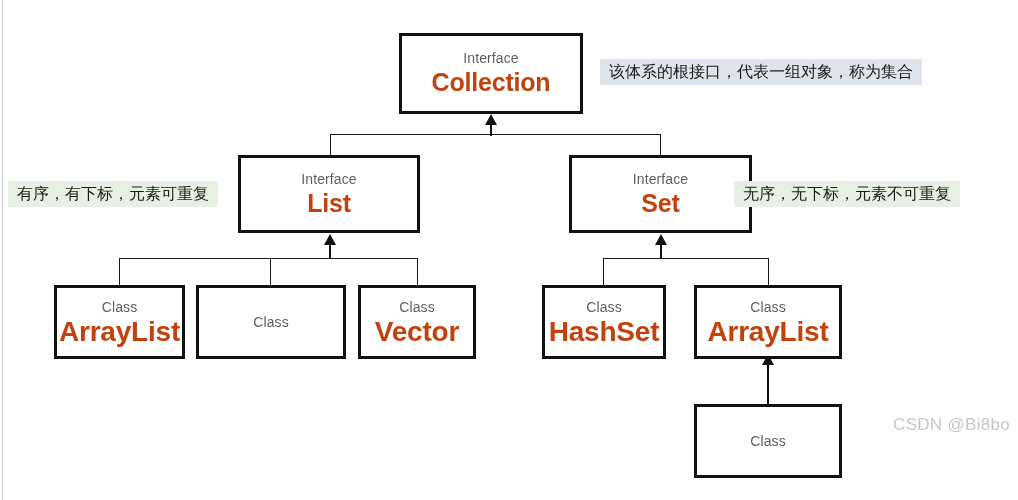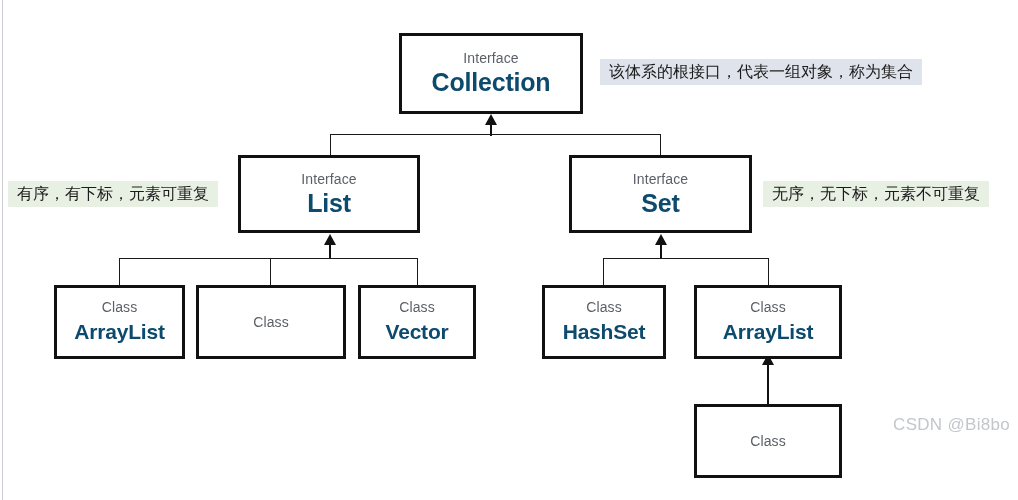--- a/index.html
+++ b/index.html
@@ -44,26 +44,26 @@
   .node .stereotype {
     font-size: 14px;
     line-height: 17px;
     color: #5b5f66;
     font-weight: 400;
     letter-spacing: 0.1px;
   }
   .node .nodename {
     font-size: 25px;
     line-height: 29px;
-    color: #0c4a6e;
+    color: #c2410c;
     font-weight: 700;
     letter-spacing: -0.2px;
     margin-top: 1px;
   }
-  .node.class-node .nodename { font-size: 21px; }
+  .node.class-node .nodename { font-size: 28px; }
 
   
   .conn {
     position: absolute;
     background: #111111;
     z-index: 1;
   }
   .conn.v { width: 2px; }
   .conn.h { height: 2px; }
   .conn.thin { background: #1a1a1a; }
@@ -176,18 +176,18 @@
   </div>
 
   <div class="annotation green" style="left:8px; top:181px; height:26px;">
     <span>有序，有下标，元素可重复</span>
   </div>
 
   <div class="annotation blue" style="left:600px; top:59px; height:26px;">
     <span>该体系的根接口，代表一组对象，称为集合</span>
   </div>
 
-  <div class="annotation green" style="left:763px; top:181px; height:26px;">
+  <div class="annotation green" style="left:734px; top:181px; height:26px;">
     <span>无序，无下标，元素不可重复</span>
   </div>
 
   <div class="watermark">CSDN @Bi8bo</div>
 </div>
 
 </body></html>

